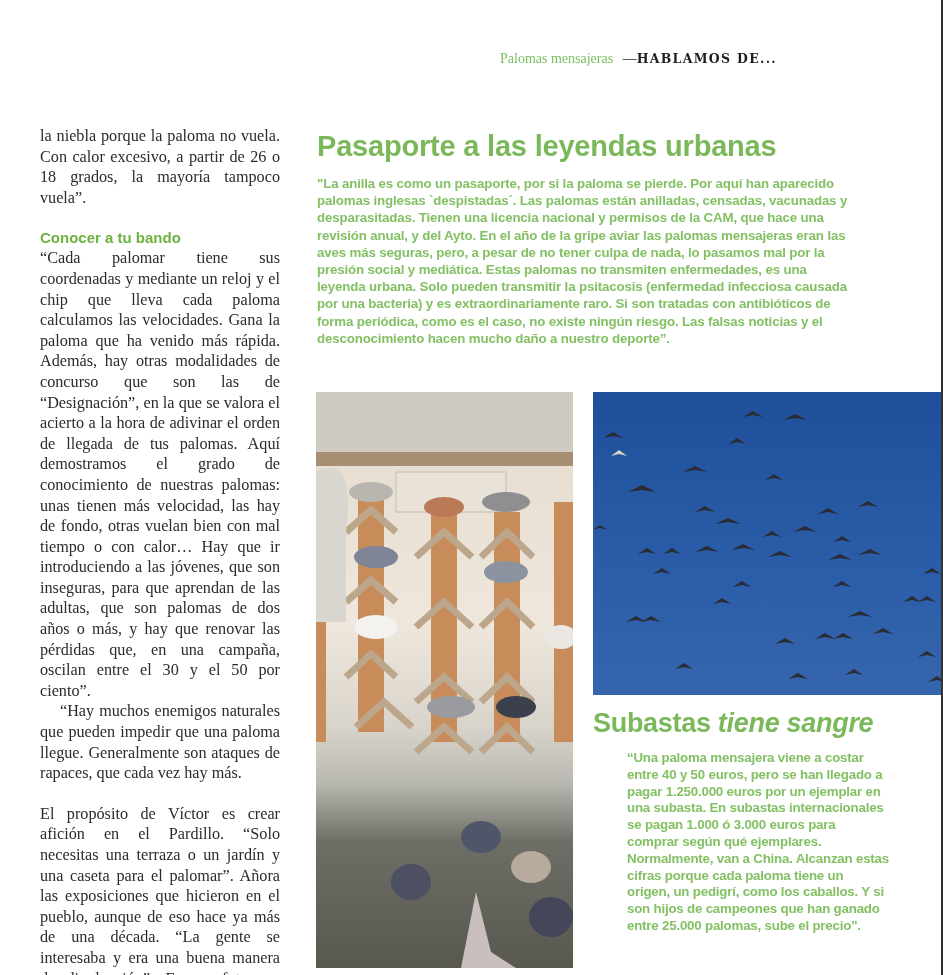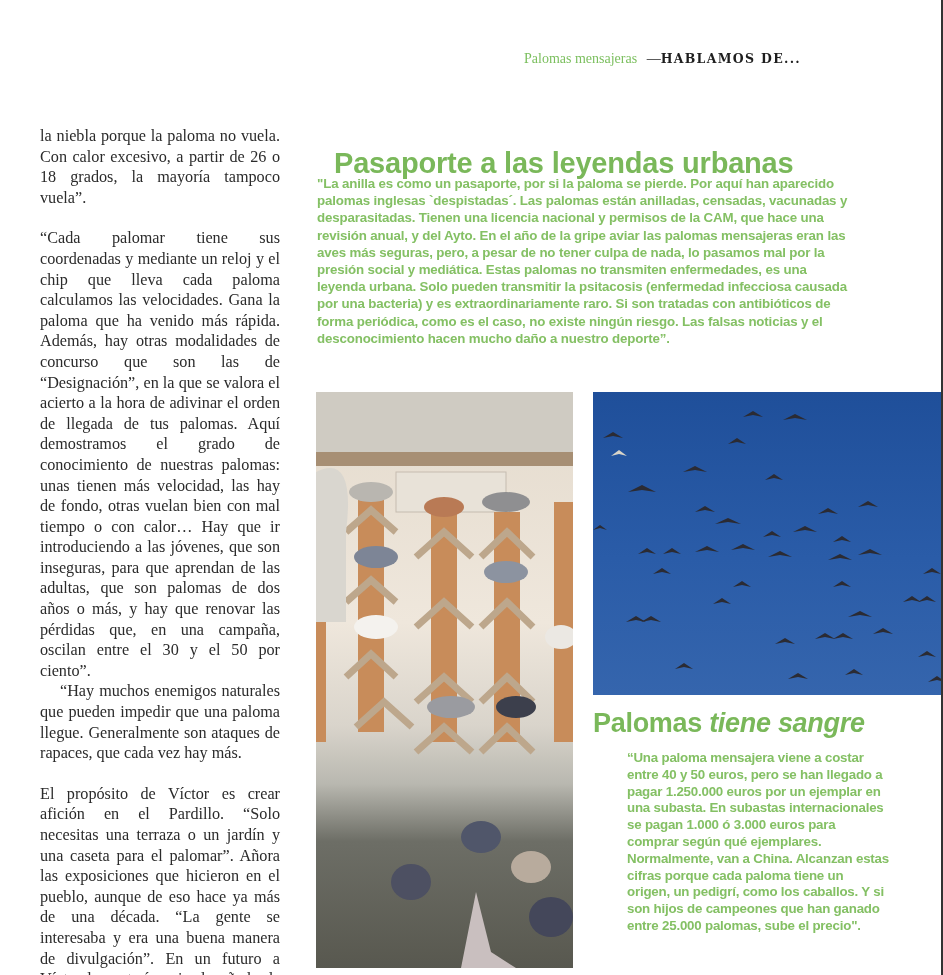--- a/index.html
+++ b/index.html
@@ -6,21 +6,21 @@
   body {
     width: 943px; height: 975px; position: relative; overflow: hidden;
     background: #ffffff;
     font-family: "Liberation Serif", "DejaVu Serif", serif;
     color: #2b2b2b;
   }
   .right-rule {
     position: absolute; right: 0; top: 0; width: 2px; height: 975px; background: #333;
   }
   .running-head {
-    position: absolute; top: 51px; left: 524px; white-space: nowrap;
+    position: absolute; top: 51px; left: 500px; white-space: nowrap;
     font-size: 14px; line-height: 16px;
   }
   .running-head .section { color: #7bbf5e; font-family: "Liberation Serif", serif; }
   .running-head .dash { color: #222; margin-left: 6px; }
   .running-head .kicker {
     color: #1e1e1e; font-family: "DejaVu Serif", serif; font-weight: bold;
     letter-spacing: 1.3px; font-size: 12.5px;
   }
 
   
@@ -32,21 +32,21 @@
   .col-left p { margin: 0; }
   .col-left p.indent { text-indent: 20px; }
   .col-left h3 {
     margin: 0; color: #6db33f; font-family: "Liberation Sans", "DejaVu Sans", sans-serif;
     font-weight: bold; font-size: 15px; line-height: 20px;
   }
   .col-left .gap { height: 20px; }
 
   
   .h-pasaporte {
-    position: absolute; left: 317px; top: 128px; margin: 17px;
+    position: absolute; left: 317px; top: 128px; margin: 0;
     font-family: "Liberation Sans", "DejaVu Sans", sans-serif; font-weight: bold;
     font-size: 29px; line-height: 36px; color: #7ab85a; white-space: nowrap;
     letter-spacing: -0.2px;
   }
   .p-pasaporte {
     position: absolute; left: 317px; top: 175px; width: 536px; margin: 0;
     font-family: "Liberation Sans", "DejaVu Sans", sans-serif; font-weight: bold;
     font-size: 13.3px; line-height: 17.2px; color: #84c064;
     letter-spacing: -0.15px;
   }
@@ -81,20 +81,21 @@
 <div class="right-rule"></div>
 
 <div class="running-head">
   <span class="section">Palomas mensajeras</span>
   <span class="dash">—</span><span class="kicker">HABLAMOS DE...</span>
 </div>
 
 <div class="col-left">
   <p>la niebla porque la paloma no vuela. Con calor excesivo, a partir de 26 o 18 grados, la mayoría tampoco vuela”.</p>
   <div class="gap"></div>
+  <h3>Conocer a tu bando</h3>
   <p>“Cada palomar tiene sus coordenadas y mediante un reloj y el chip que lleva cada paloma calculamos las velocidades. Gana la paloma que ha venido más rápida. Además, hay otras modalidades de concurso que son las de “Designación”, en la que se valora el acierto a la hora de adivinar el orden de llegada de tus palomas. Aquí demostramos el grado de conocimiento de nuestras palomas: unas tienen más velocidad, las hay de fondo, otras vuelan bien con mal tiempo o con calor… Hay que ir introduciendo a las jóvenes, que son inseguras, para que aprendan de las adultas, que son palomas de dos años o más, y hay que renovar las pérdidas que, en una campaña, oscilan entre el 30 y el 50 por ciento”.</p>
   <p class="indent">“Hay muchos enemigos naturales que pueden impedir que una paloma llegue. Generalmente son ataques de rapaces, que cada vez hay más.</p>
   <div class="gap"></div>
   <p>El propósito de Víctor es crear afición en el Pardillo. “Solo necesitas una terraza o un jardín y una caseta para el palomar”. Añora las exposiciones que hicieron en el pueblo, aunque de eso hace ya más de una década. “La gente se interesaba y era una buena manera de divulgación”. En un futuro a Víctor le gustaría unir al puñado de vecinos que tienen palomas mensajeras y crear un club en el pueblo.</p>
 </div>
 
 <h2 class="h-pasaporte">Pasaporte a las leyendas urbanas</h2>
 <p class="p-pasaporte"> "La anilla es como un pasaporte, por si la paloma se pierde. Por aquí han aparecido palomas inglesas `despistadas´. Las palomas están anilladas, censadas, vacunadas y desparasitadas. Tienen una licencia nacional y permisos de la CAM, que hace una revisión anual,  y del Ayto. En el año de la gripe aviar las palomas mensajeras eran las aves más seguras, pero, a pesar de no tener culpa de nada, lo pasamos mal por la presión social y mediática. Estas palomas no transmiten enfermedades, es una leyenda urbana. Solo pueden transmitir la psitacosis (enfermedad infecciosa causada por una bacteria) y es extraordinariamente raro. Si son tratadas con antibióticos de forma periódica, como es el caso, no existe ningún riesgo. Las falsas noticias y el desconocimiento hacen mucho daño a nuestro deporte”.</p>
 
 <div class="photo-loft">
@@ -185,14 +186,14 @@
       <path d="M82 277 l9 -6 l9 6 l-9 -2 z"></path>
         <path d="M195 287 l10 -6 l10 6 l-10 -2 z"></path>
         <path d="M252 283 l9 -6 l9 6 l-9 -2 z"></path>
       <path d="M325 265 l9 -6 l9 6 l-9 -2 z"></path>
         <path d="M335 290 l9 -6 l9 6 l-9 -2 z"></path>
     </g>
     <path d="M18 64 l8 -6 l8 6 l-8 -2 z" fill="#d8d4c8"></path>
   </svg>
 </div>
 
-<h2 class="h-subastas"><span>Palomas </span><span class="em">tiene sangre</span></h2>
+<h2 class="h-subastas"><span>Subastas </span><span class="em">tiene sangre</span></h2>
 <p class="p-subastas">“Una paloma mensajera viene a costar entre 40 y 50 euros, pero se han llegado a pagar 1.250.000 euros por un ejemplar en una subasta.  En subastas internacionales se pagan 1.000 ó 3.000 euros para comprar según qué ejemplares. Normalmente, van a China. Alcanzan estas cifras  porque cada paloma tiene un origen, un pedigrí, como los caballos. Y si son hijos de campeones que han ganado entre 25.000 palomas, sube el precio".</p>
 
 </body></html>

